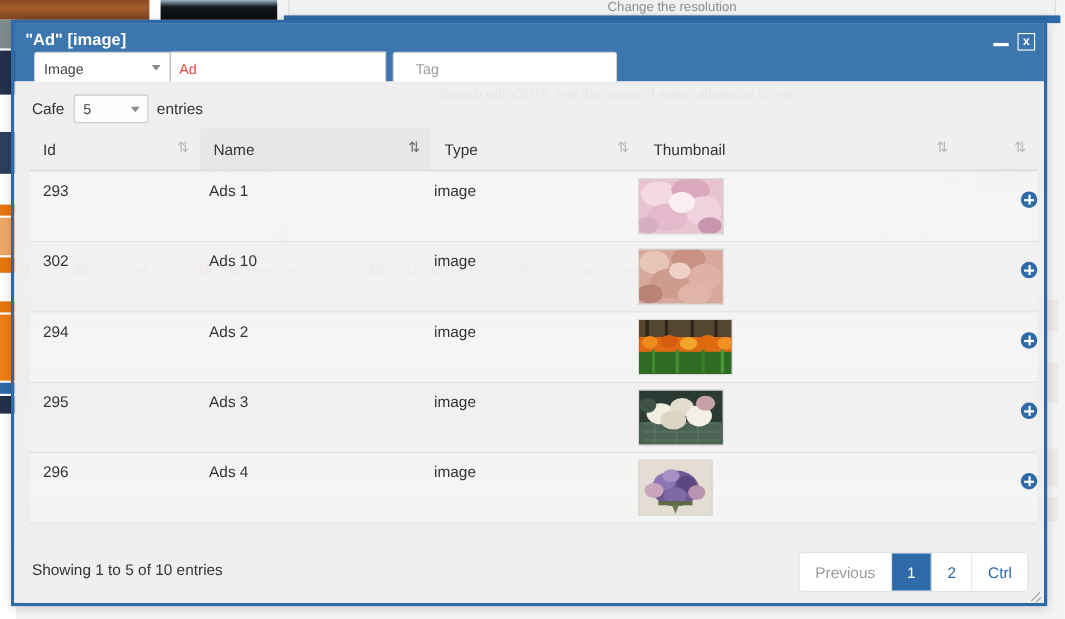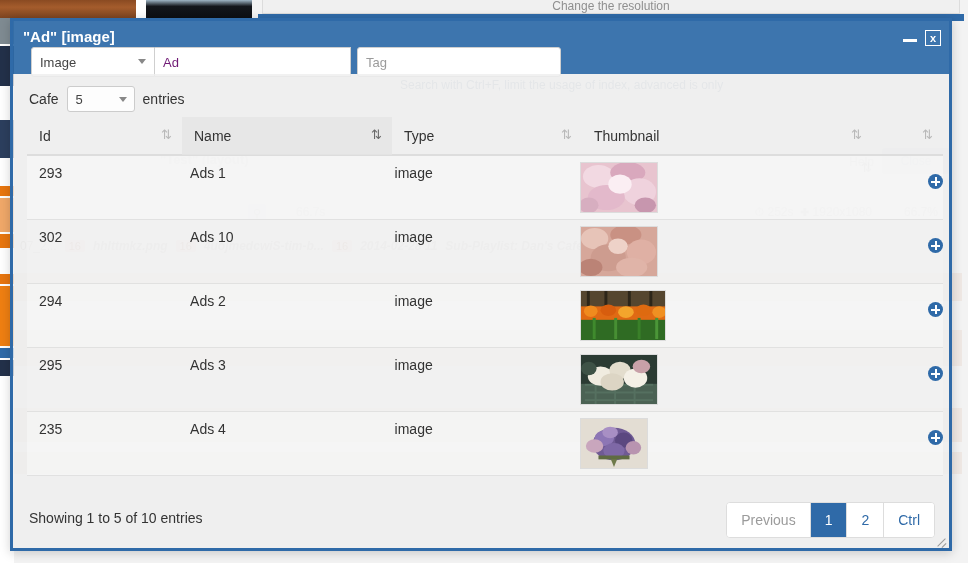--- a/index.html
+++ b/index.html
@@ -180,28 +180,28 @@
     position: relative; cursor: pointer;
   }
   .sel-type .caret {
     position:absolute; right: 8px; top: 11px;
     width:0;height:0;border-left:4px solid transparent;
     border-right:4px solid transparent;border-top:5px solid #888;
   }
   .inp-name {
     width: 196px; height: 30px; background:#fff;
     border: 1px solid #cfcfcf; border-left: none;
-    font-size: 13px; color:#701a75; padding: 0 8px;
+    font-size: 13px; color:#ef4444; padding: 0 8px;
     display:flex; align-items:center;
   }
   .inp-tag {
     width: 204px; height: 30px; background:#fff;
     border: 1px solid #cfcfcf; border-radius: 3px;
     margin-left: 6px;
-    font-size: 13px; color:#9b9b9b; padding: 0 8px;
+    font-size: 13px; color:#9b9b9b; padding: 0 20px;
     display:flex; align-items:center;
   }
 
   
   .modal-body {
     flex: 1 1 auto;
     background: rgba(238,238,238,0.82);
     position: relative;
     overflow: hidden;
   }
@@ -538,21 +538,21 @@
               <ellipse cx="8" cy="14" rx="8" ry="7" fill="#3e5246"></ellipse>
             </svg>
           </div>
           <div class="td col-act act-cell">
             <div class="plus"></div>
           </div>
         </div>
         <div class="row-sep"></div>
 
         <div class="trow odd">
-          <div class="td col-id">235</div>
+          <div class="td col-id">296</div>
           <div class="td col-name">Ads 4</div>
           <div class="td col-type">image</div>
           <div class="thumb-cell col-thumb">
             <svg class="thumb w2" viewBox="0 0 68 51" preserveAspectRatio="none">
               <rect width="68" height="51" fill="#e3ddd3"></rect>
               <ellipse cx="34" cy="26" rx="22" ry="17" fill="#6f5a94"></ellipse>
               <ellipse cx="24" cy="20" rx="10" ry="8" fill="#8d76b5"></ellipse>
               <ellipse cx="44" cy="22" rx="9" ry="8" fill="#5b4880"></ellipse>
               <ellipse cx="34" cy="33" rx="11" ry="8" fill="#7e68a6"></ellipse>
               <ellipse cx="14" cy="28" rx="9" ry="7" fill="#c9a6bd"></ellipse>

